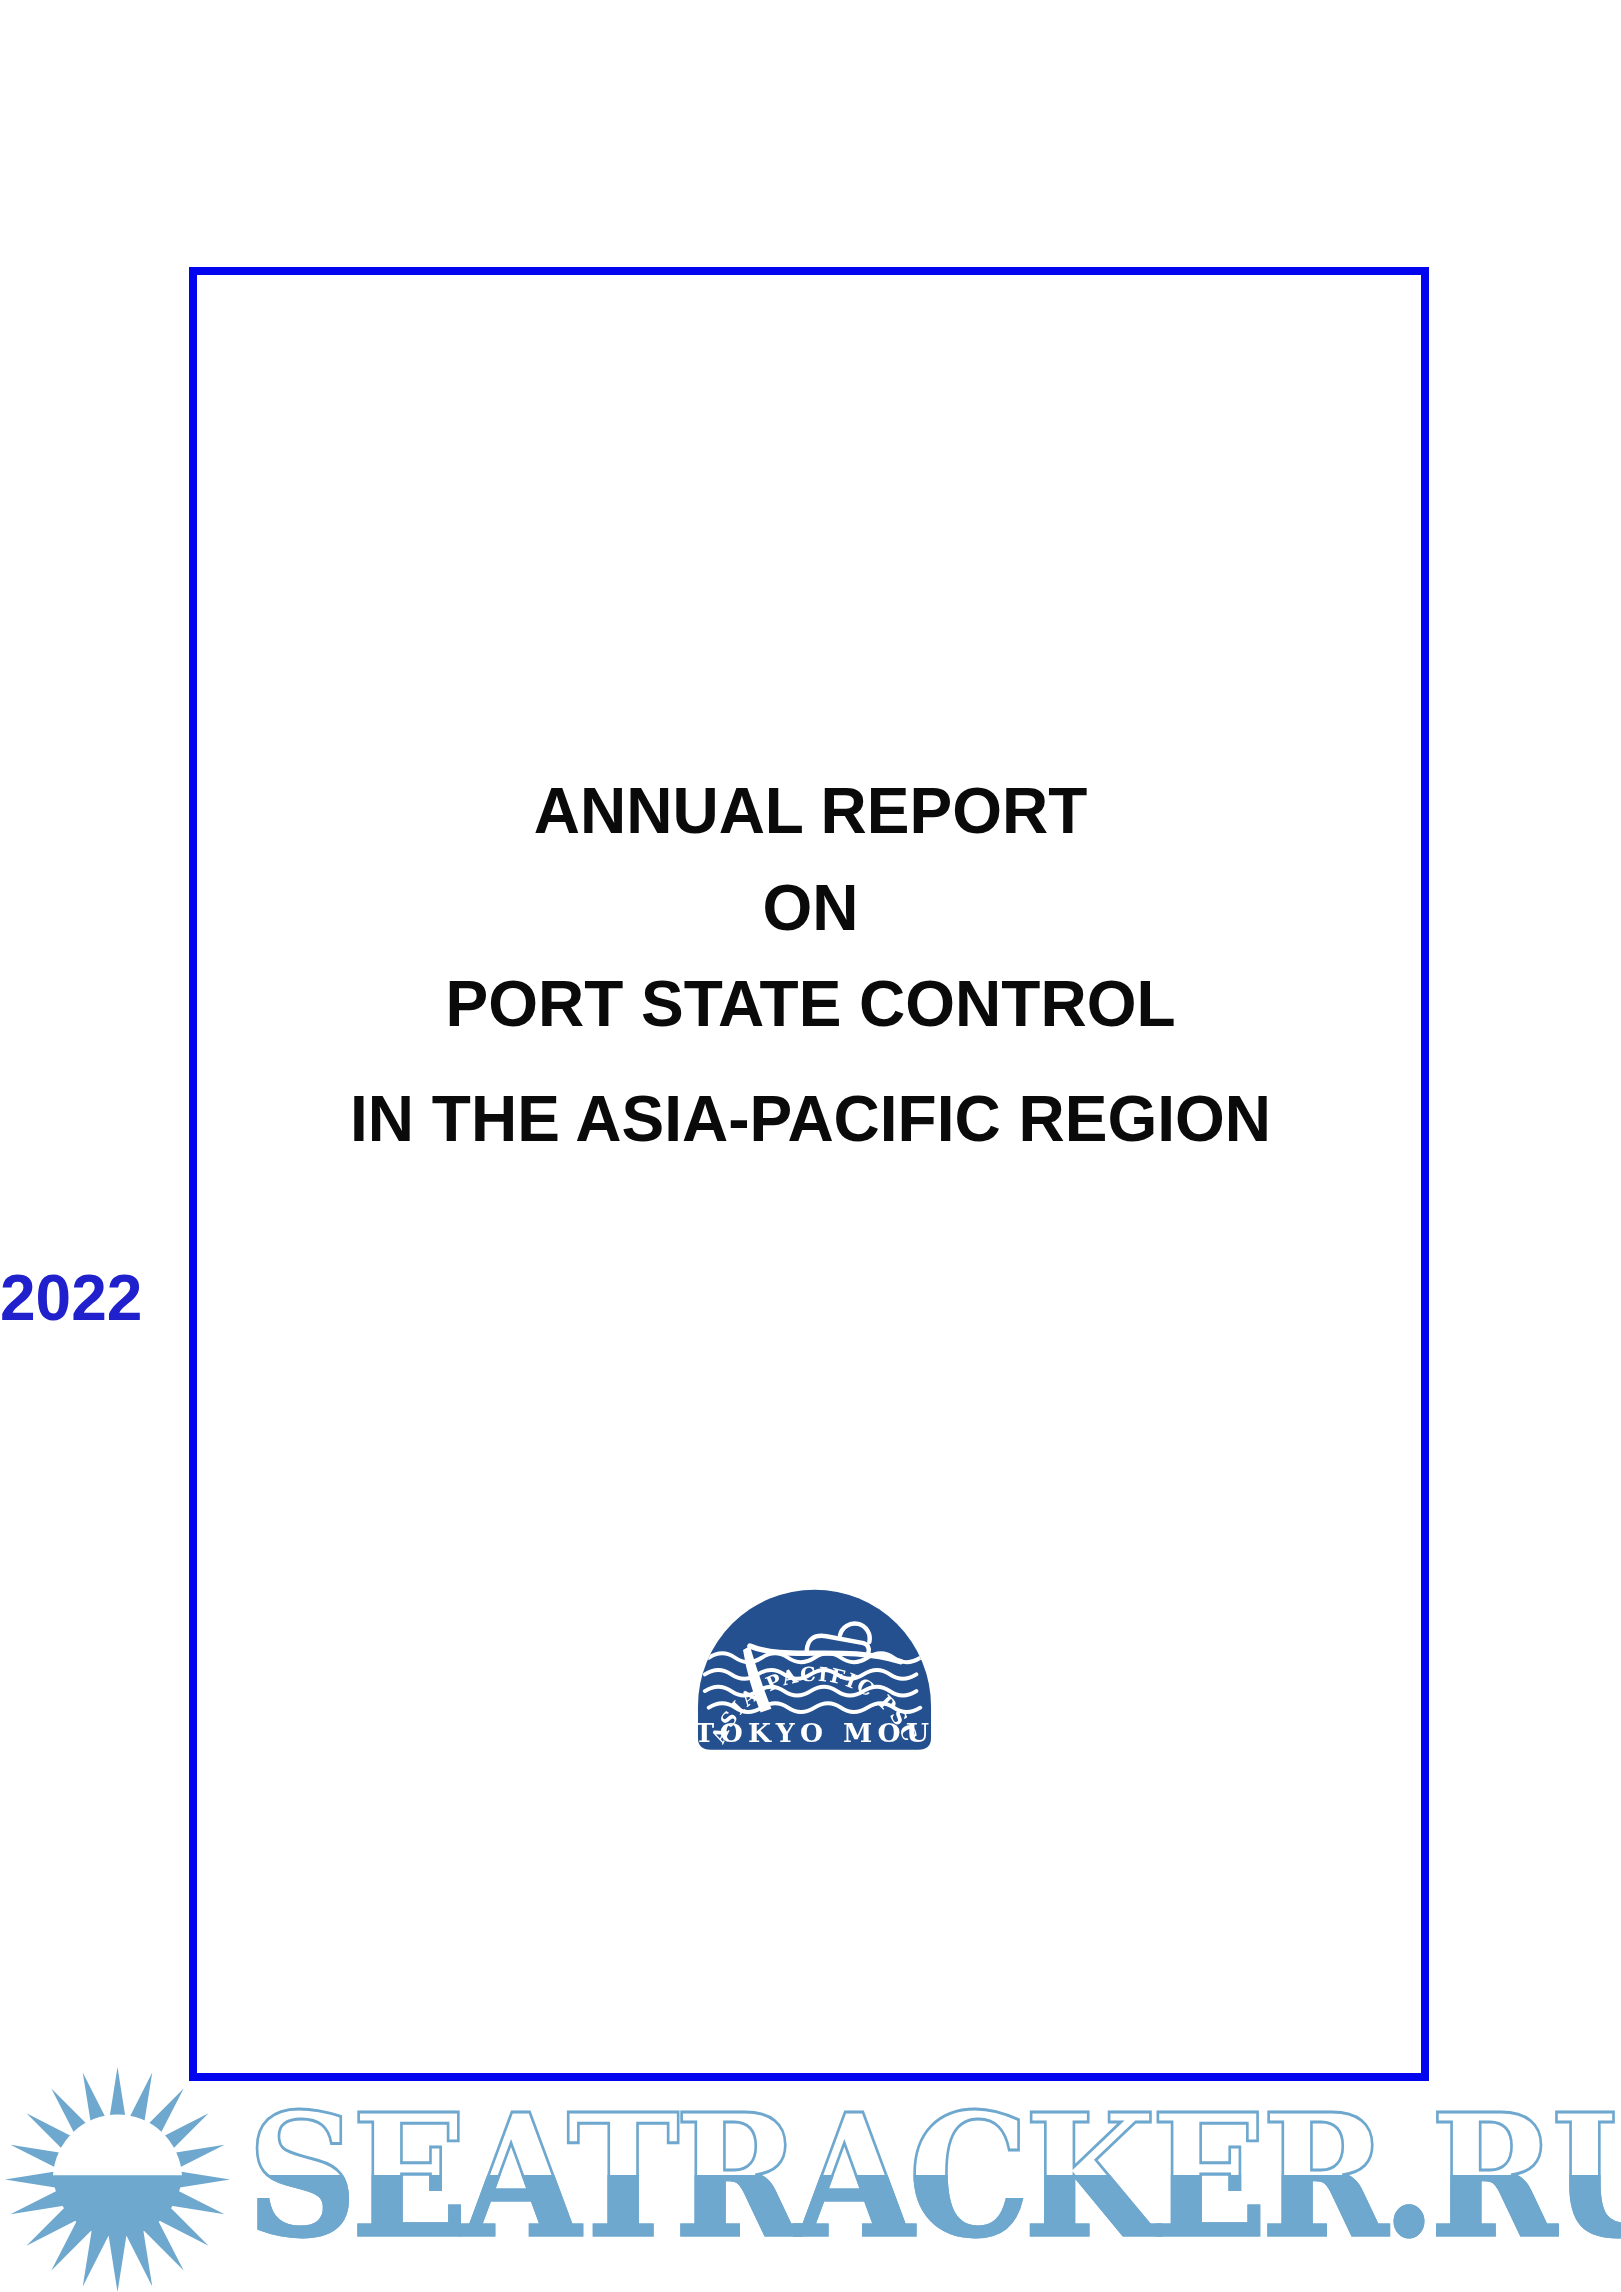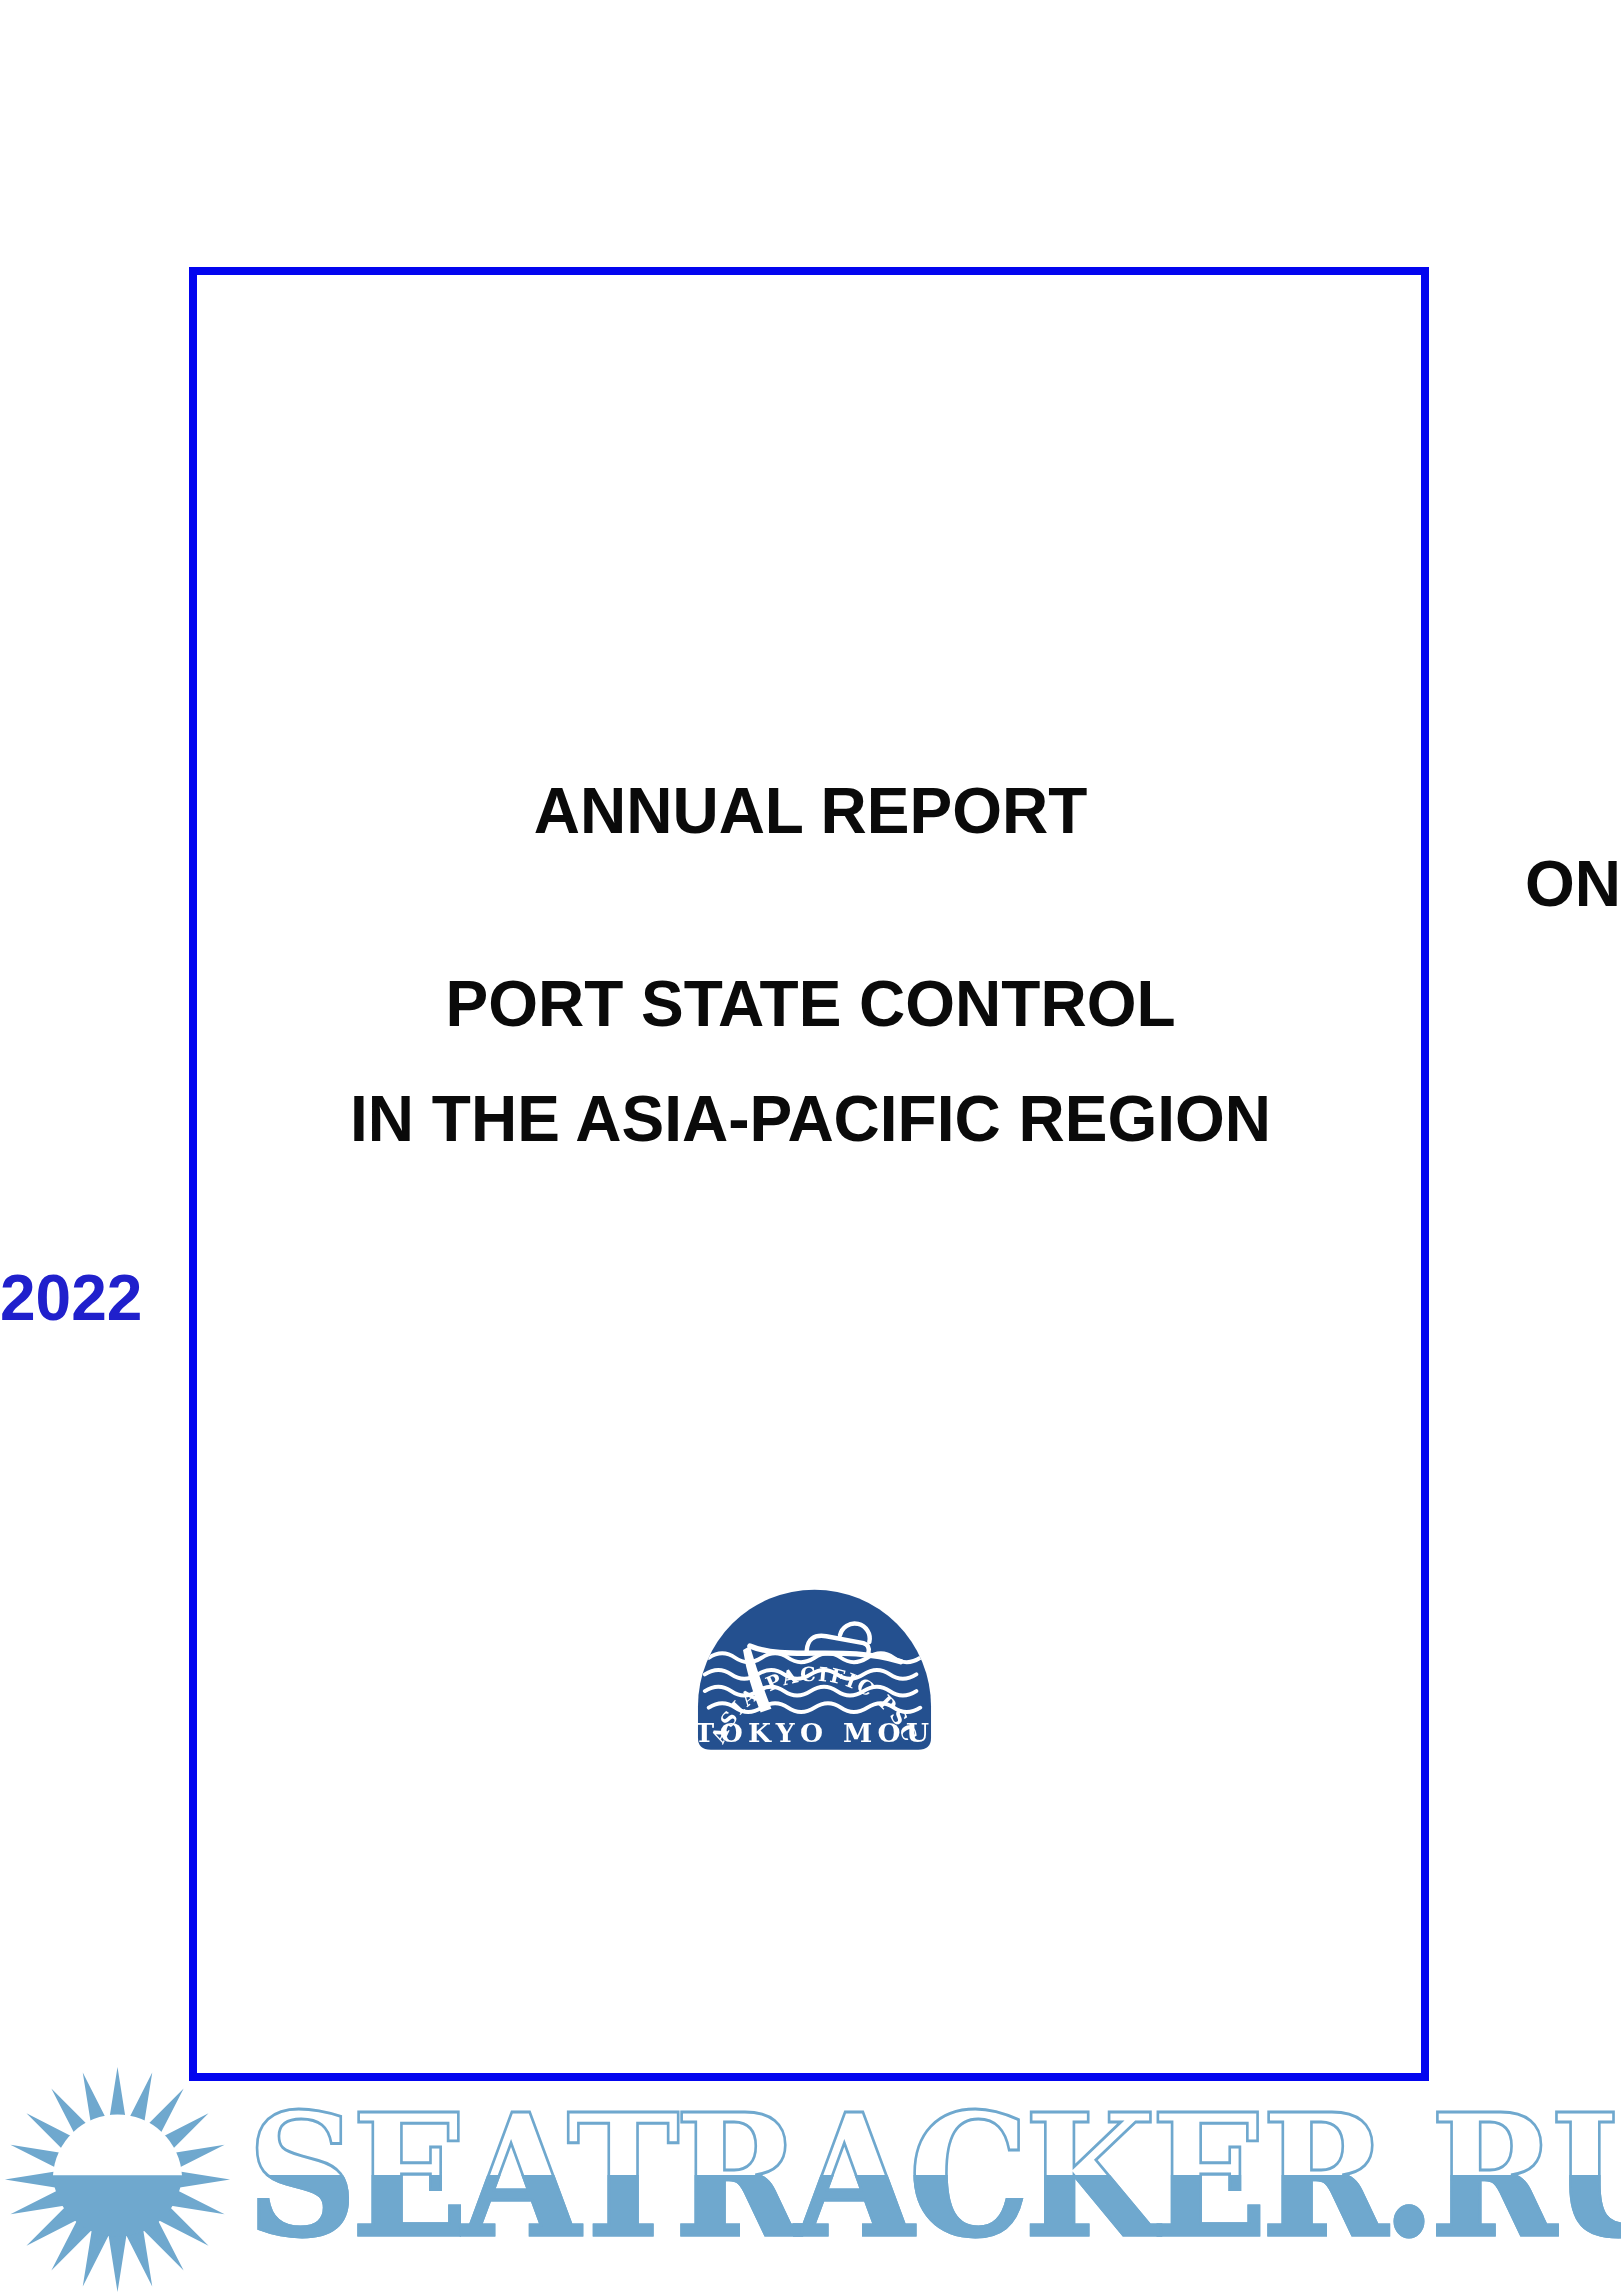--- a/index.html
+++ b/index.html
@@ -22,21 +22,21 @@
     left:0;width:1621px;
     text-align:center;
     font-weight:700;
     font-size:64px;
     line-height:64px;
     color:#0a0a0a;
     letter-spacing:0px;
     white-space:nowrap;
   }
   .tl-1{top:779px;}
-  .tl-2{top:852px;text-align:right;}
+  .tl-2{top:876px;}
   .tl-3{top:972px;}
   .tl-4{top:1087px;}
   .year-line{
     position:absolute;
     left:0;width:1621px;
     top:1266px;
     text-align:left;
     font-weight:700;
     font-size:64px;
     line-height:64px;

